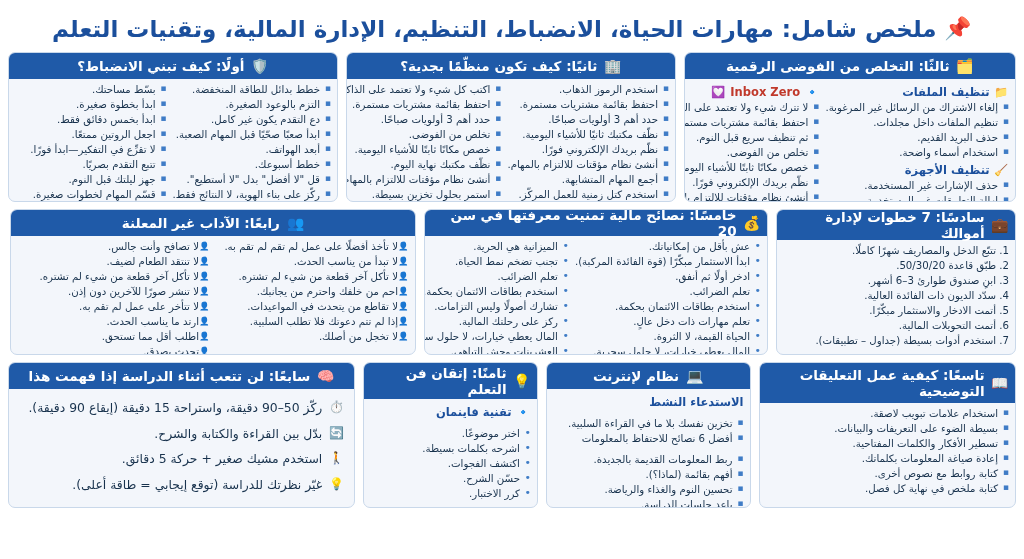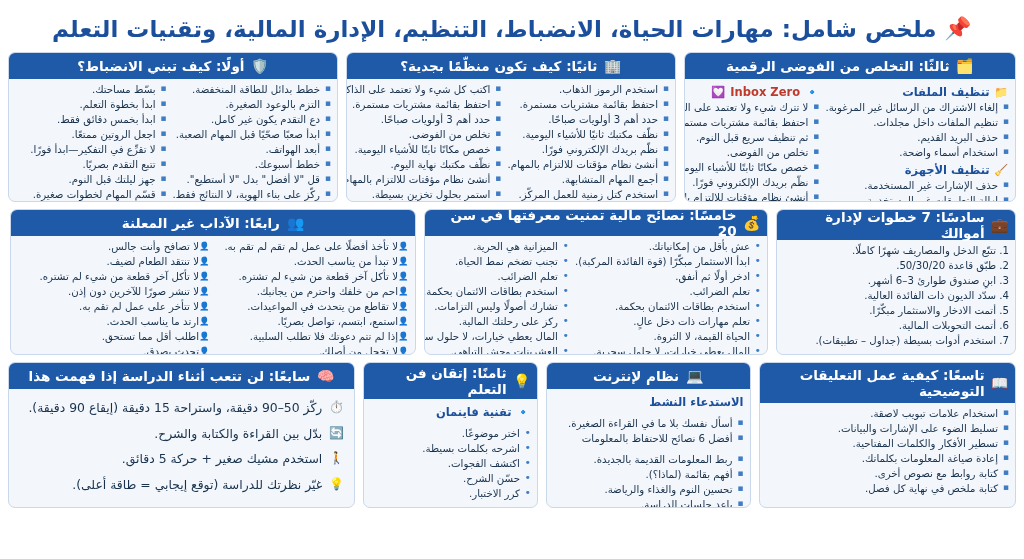--- a/index.html
+++ b/index.html
@@ -224,21 +224,21 @@
             <li>ابدأ صعبًا صحّيًا قبل المهام الصعبة.</li>
             <li>أبعد الهواتف.</li>
             <li>خطط أسبوعك.</li>
             <li>قل "لا أفضل" بدل "لا أستطيع".</li>
             <li>ركّز على بناء الهوية، لا النتائج فقط.</li>
           </ul>
         </div>
         <div class="col">
           <ul class="items">
             <li>بسّط مساحتك.</li>
-            <li>ابدأ بخطوة التعلم.</li>
+            <li>ابدأ بخطوة صغيرة.</li>
             <li>ابدأ بخمس دقائق فقط.</li>
             <li>اجعل الروتين ممتعًا.</li>
             <li>لا تقرِّع في التفكير—ابدأ فورًا.</li>
             <li>تتبع التقدم بصريًا.</li>
             <li>جهز ليلتك قبل النوم.</li>
             <li>قسّم المهام لخطوات صغيرة.</li>
 
           </ul>
         </div>
       </div>
@@ -305,21 +305,20 @@
         <span>رابعًا: الآداب غير المعلنة</span>
       </div>
       <div class="card-body">
         <div class="col">
           <ul class="items person">
             <li>لا تأخذ أفضلًا على عمل لم تقم لم تقم به.</li>
             <li>لا تبدأ من يناسب الحدث.</li>
             <li>لا تأكل آخر قطعة من شيء لم تشتره.</li>
             <li>احم من خلفك واحترم من يجانبك.</li>
             <li>لا تقاطع من يتحدث في المواعيدات.</li>
-            <li>استمع، ابتسم، تواصل بصريًا.</li>
             <li>إذا لم تتم دعوتك فلا تطلب السلبية.</li>
             <li>لا تخجل من أصلك.</li>
           </ul>
         </div>
         <div class="col">
           <ul class="items person">
             <li>لا تصافح وأنت جالس.</li>
             <li>لا تنتقد الطعام لضيف.</li>
             <li>لا تأكل آخر قطعة من شيء لم تشتره.</li>
             <li>لا تنشر صورًا للآخرين دون إذن.</li>
@@ -336,38 +335,38 @@
   <div class="row row3">
 
     <div class="card w-comment">
       <div class="card-head">
         <span class="hicon">📖</span>
         <span>تاسعًا: كيفية عمل التعليقات التوضيحية</span>
       </div>
       <div class="card-body single">
         <ul class="items">
           <li>استخدام علامات تبويب لاصقة.</li>
-          <li>تسليط الضوء على الإشارات والبيانات.</li>
+          <li>بسيطة الضوء على التعريفات والبيانات.</li>
           <li>تسطير الأفكار والكلمات المفتاحية.</li>
           <li>إعادة صياغة المعلومات بكلماتك.</li>
           <li>كتابة روابط مع نصوص أخرى.</li>
           <li>كتابة ملخص في نهاية كل فصل.</li>
         </ul>
       </div>
     </div>
 
     <div class="card w-internet">
       <div class="card-head">
         <span class="hicon">💻</span>
         <span>نظام لإنترنت</span>
       </div>
       <div class="card-body single">
         <div class="sub">الاستدعاء النشط</div>
         <ul class="items">
-          <li>أسأل نفسك بلا ما في القراءة الصغيرة.</li>
+          <li>تخزين نفسك بلا ما في القراءة السلبية.</li>
           <li>أفضل 6 نصائح للاحتفاظ بالمعلومات</li>
         </ul>
         <ul class="items">
           <li>ربط المعلومات القديمة بالجديدة.</li>
           <li>أفهم بقائمة (لماذا؟).</li>
           <li>تحسين النوم والغذاء والرياضة.</li>
           <li>باعد جلسات الدراسة.</li>
 
         </ul>
       </div>

